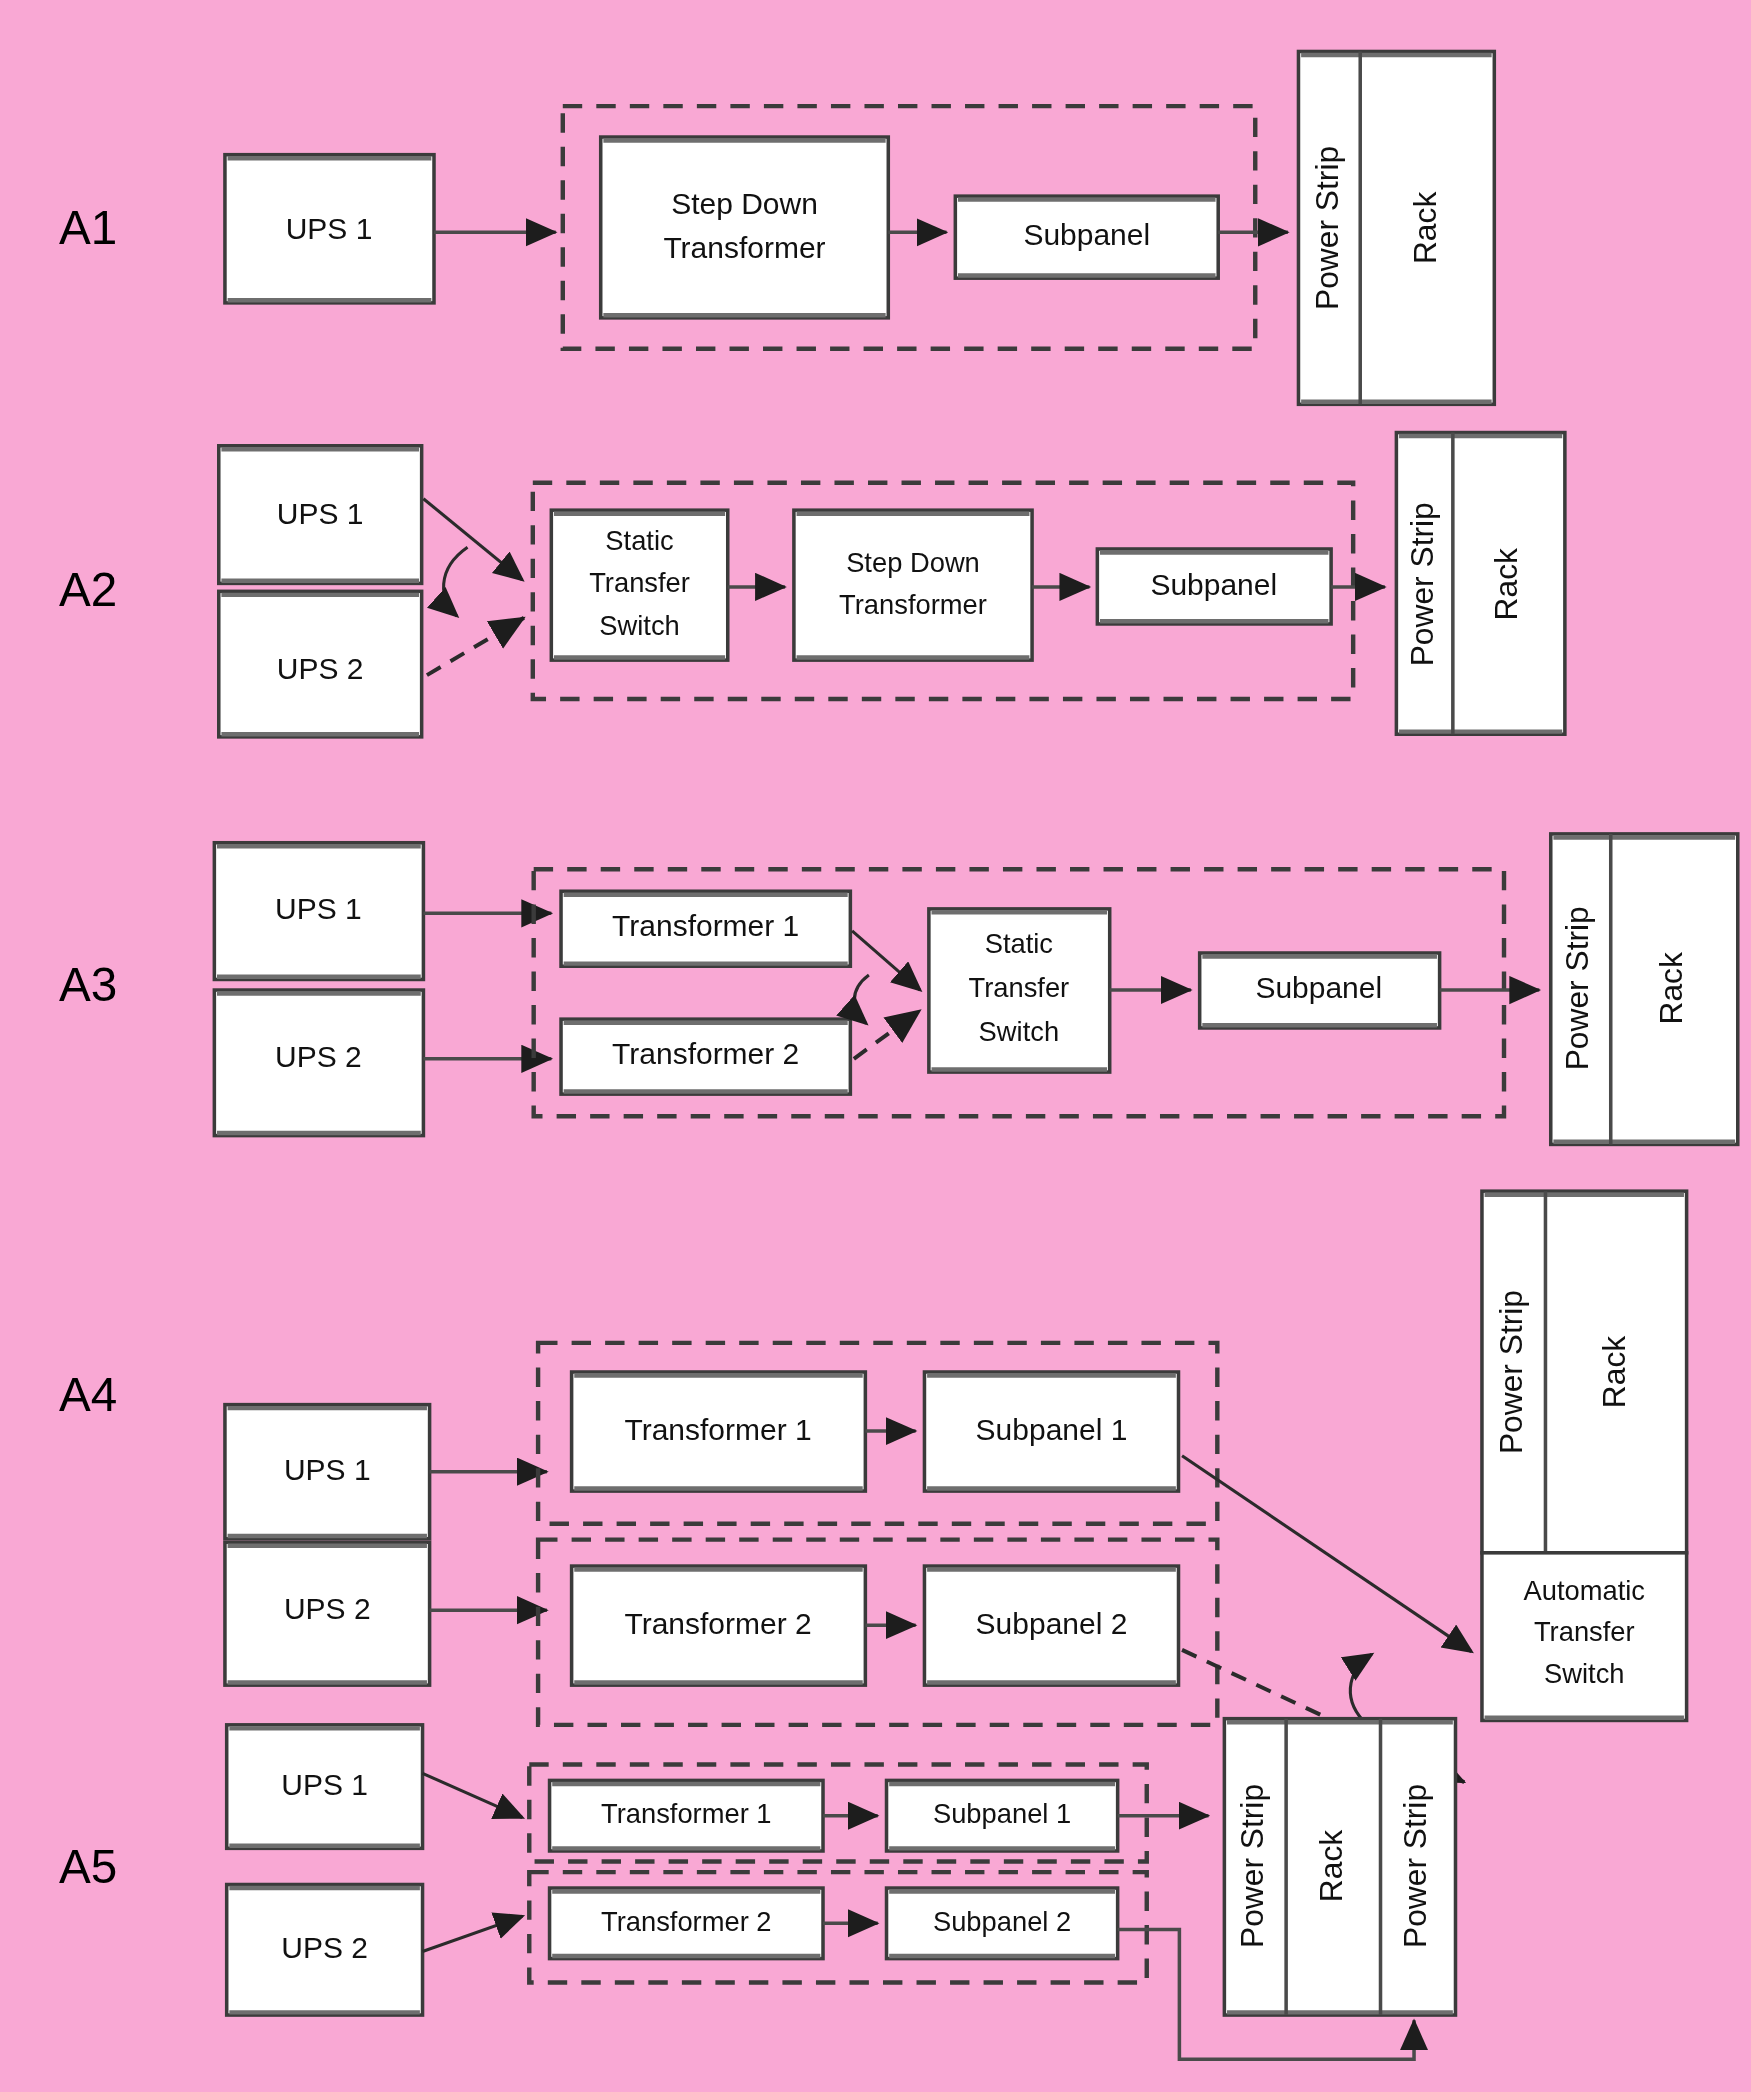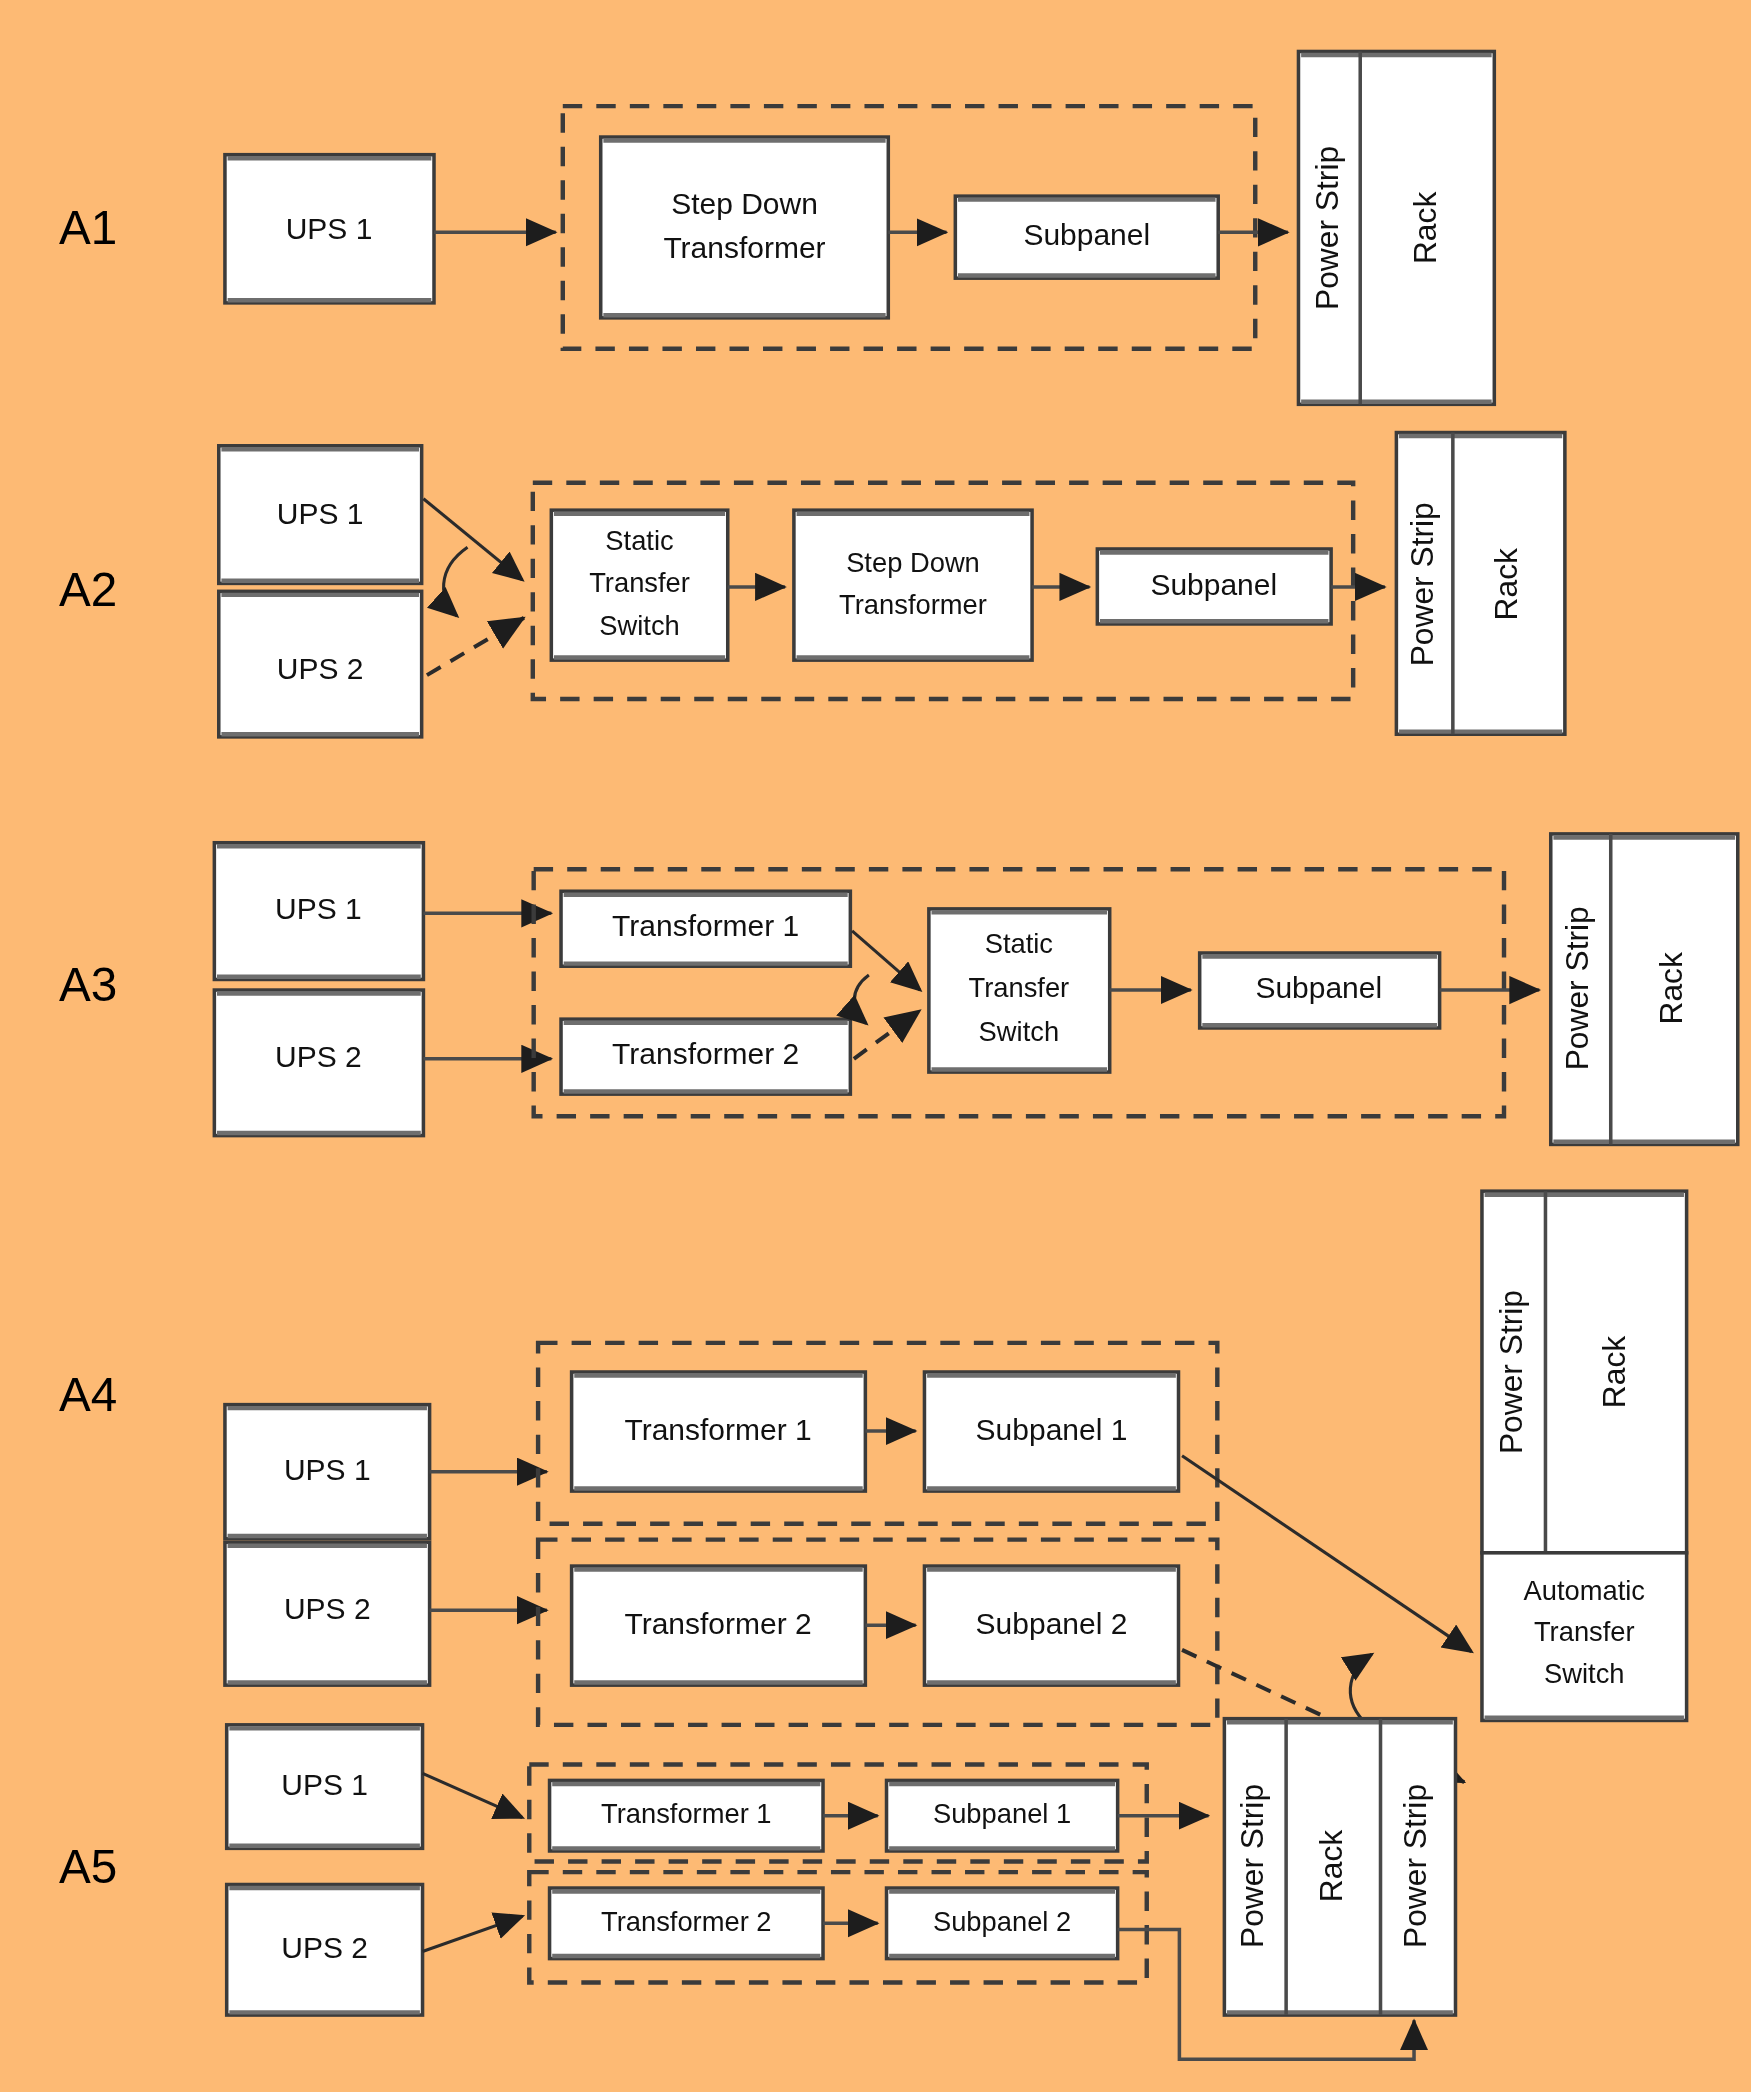--- a/index.html
+++ b/index.html
@@ -7,21 +7,21 @@
     padding: 0;
     background: #ffffff;
   }
   body {
     font-family: "Liberation Sans", sans-serif;
   }
   #diagram-root {
     position: relative;
     width: 1751px;
     height: 2093px;
-    background: #fdba74;
+    background: #f9a8d4;
     overflow: hidden;
   }
   svg.layer {
     position: absolute;
     left: 0;
     top: 0;
     width: 1751px;
     height: 2093px;
   }
   .solid-box {

